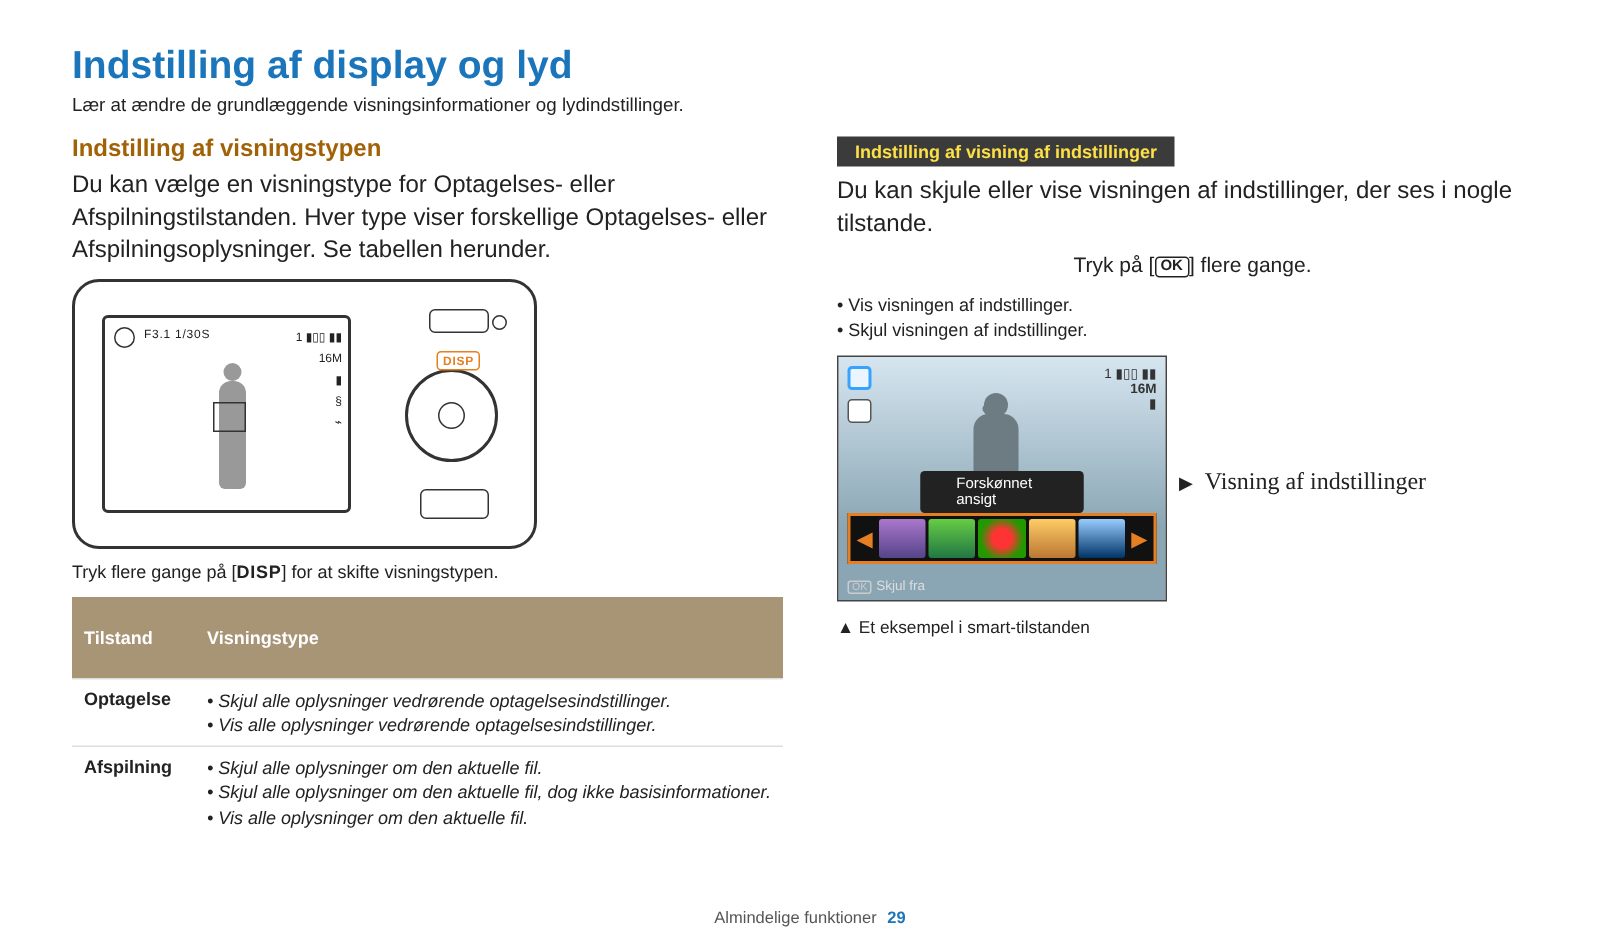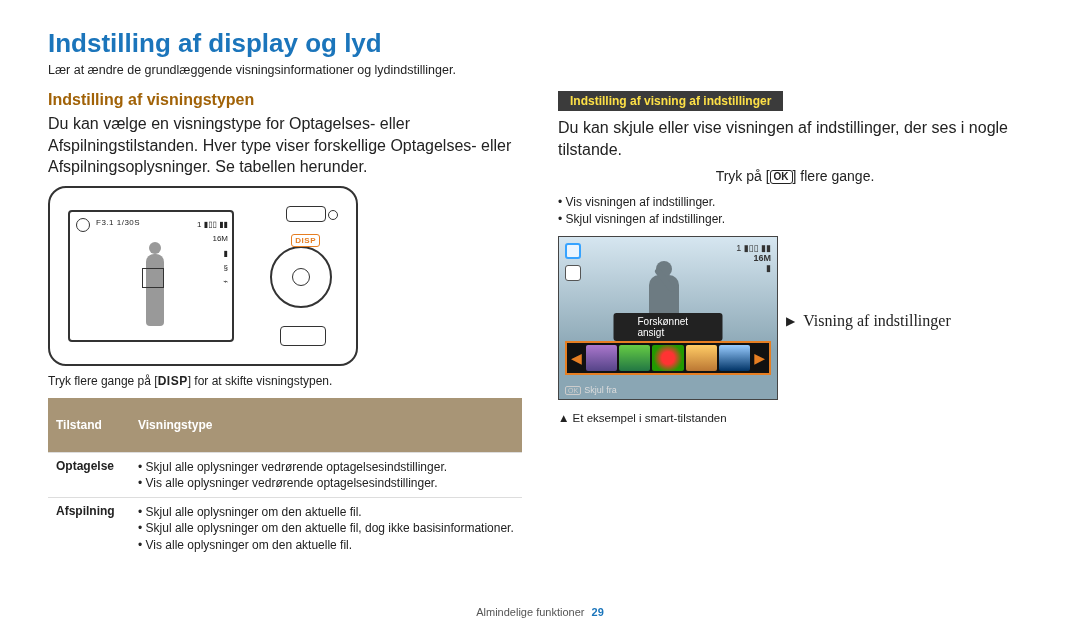--- a/index.html
+++ b/index.html
@@ -63,21 +63,21 @@
   .cam-extra2 { position:absolute; right:18px; top:22px; width:10px; height:10px; border:1.5px solid #333; border-radius:50%; }
   .cam-extra3 { position:absolute; right:30px; bottom:18px; width:46px; height:20px; border:1.5px solid #333; border-radius:4px; }
 
   .instr { font-size:12px; margin-bottom:10px; }
   .disp-key { font-weight:700; letter-spacing:.5px; }
 
   table.modes { width: 100%; border-collapse: collapse; font-size: 12px; }
   table.modes th { background:#a89576; color:#fff; text-align:left; padding:20px 8px; font-weight:600; }
   table.modes td { padding:6px 8px; vertical-align:top; border-top:1px solid #ddd; }
   table.modes td.mode { font-weight:700; width:82px; }
-  table.modes ul { list-style:none; padding-left:0; }
+  table.modes ul { list-style:none; padding-left:0;font-style:italic; }
   table.modes ul li::before { content:"•  "; }
   table.modes ul li { line-height:1.35; }
 
   .pill {
     display:inline-block; background:#3b3b3b; color:#fde047;
     border-radius:0; padding:3px 12px; font-size:12px; font-weight:600;
     margin-bottom:6px;
   }
   .ok-key {
     display:inline-block; border:1.5px solid #222; border-radius:3px;

